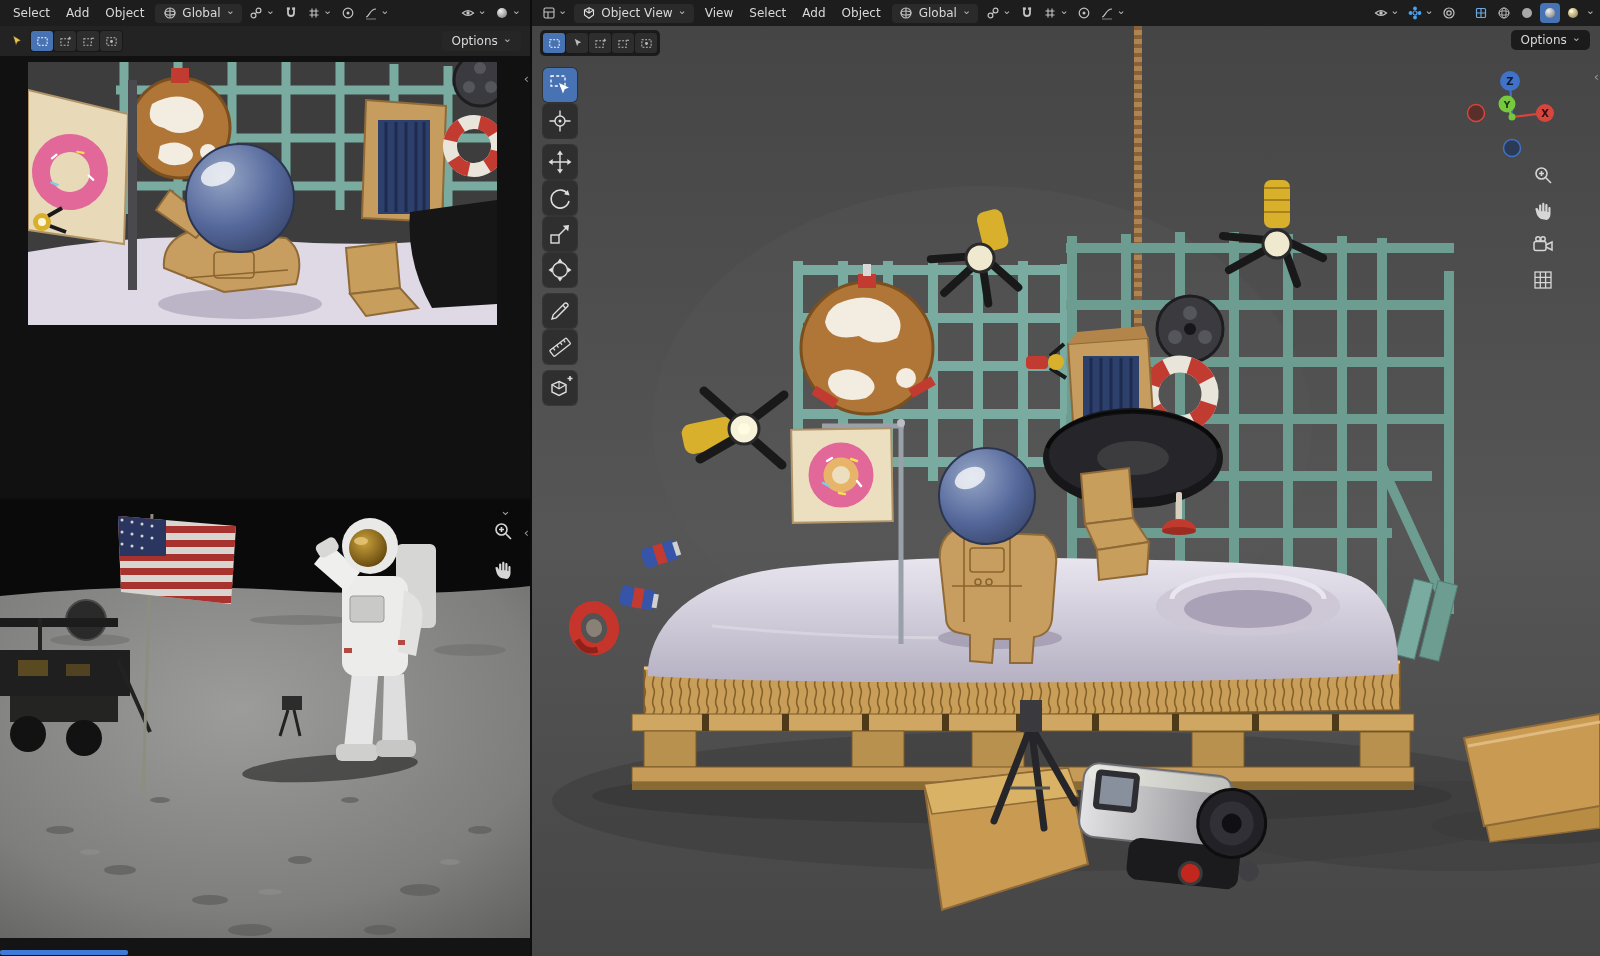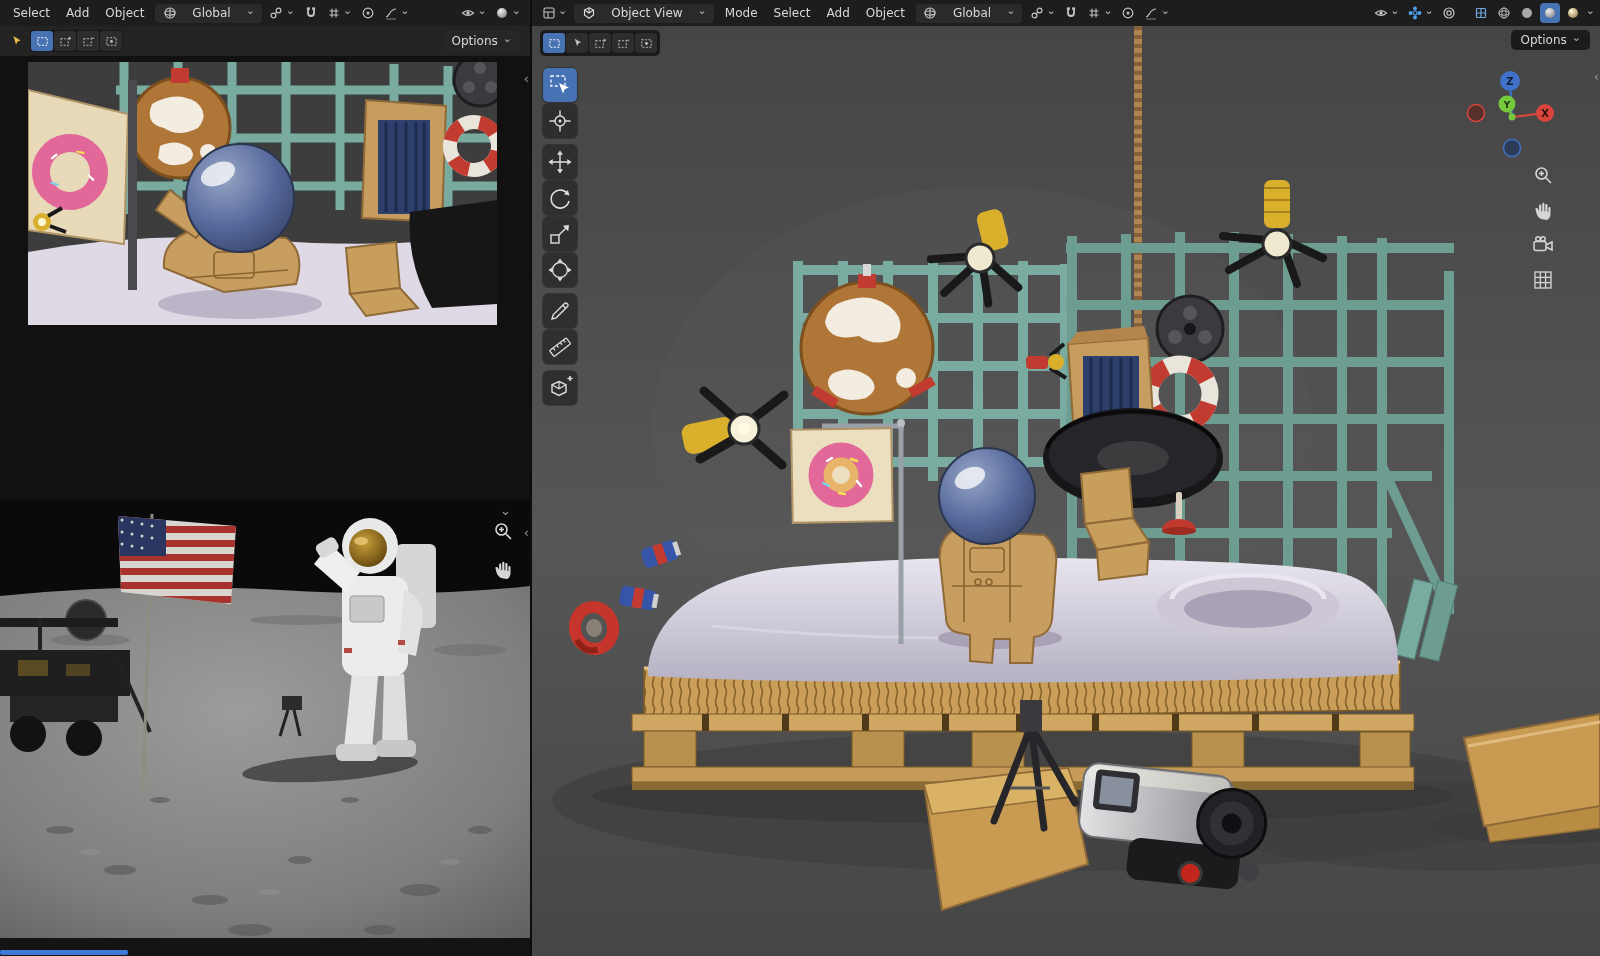--- a/index.html
+++ b/index.html
@@ -6,21 +6,21 @@
   html,body { width:1600px; height:956px; }
   body { background:#0d0d0d; font-family:"DejaVu Sans","Liberation Sans",sans-serif; font-size:12px; color:#d8d8d8; overflow:hidden; }
   .app { position:relative; width:1492px; height:956px; background:#3b82f6; }
   .area { position:absolute; overflow:hidden; }
   #area-camera { left:0; top:0; width:532px; height:500px; border-right:2px solid #0d0d0d; border-bottom:2px solid #0d0d0d; background:#121212; }
   #area-image  { left:0; top:500px; width:532px; height:456px; border-right:2px solid #0d0d0d; background:#161616; }
   #area-main   { left:532px; top:0; width:1068px; height:956px; background:#4e4e4e; }
 
   .hdr { height:26px; background:#1d1d1d; display:flex; align-items:center; padding:0 5px; white-space:nowrap; position:relative; z-index:6; }
   .menu { padding:3px 8px; border-radius:4px; color:#d8d8d8; cursor:default; }
-  .dd { display:flex; align-items:center; gap:15px; background:#2a2a2a; border-radius:4px; padding:2px 7px; margin:0 3px; }
+  .dd { display:flex; align-items:center; gap:5px; background:#2a2a2a; border-radius:4px; padding:2px 7px; margin:0 3px; }
   .ib { display:flex; align-items:center; gap:2px; padding:2px 3px; border-radius:3px; margin:0 1px; }
   .chev { font-size:11px; line-height:8px; color:#b5b5b5; transform:translateY(-2px); }
   .icn { display:inline-flex; width:15px; height:15px; align-items:center; justify-content:center; }
   .icn svg { display:block; }
   .spacer { flex:1; }
   .shadegrp { display:flex; align-items:center; gap:3px; margin-left:10px; }
   .shadebtn { width:20px; height:20px; display:flex; align-items:center; justify-content:center; border-radius:4px; }
   .shadebtn.active { background:#4772b3; }
 
   .toolrow { height:30px; background:#232323; display:flex; align-items:center; padding:0 9px; gap:6px; position:relative; z-index:5; }
@@ -422,21 +422,21 @@
       <div class="dd">
         <span class="icn">
           <svg viewBox="0 0 14 14" width="14" height="14" fill="none" stroke="#e0e0e0" stroke-width="1.1">
               <path d="M7 1.8 l4.5 2.3 v4.8 L7 12.2 2.5 8.9 V4.1 Z"></path>
               <path d="M7 1.8 V7 M2.5 4.1 L7 7 l4.5 -2.9"></path>
             </svg>
         </span>
         <span>Object View</span>
         <span class="chev">⌄</span>
       </div>
-      <div class="menu">Mode</div>
+      <div class="menu">View</div>
       <div class="menu">Select</div>
       <div class="menu">Add</div>
       <div class="menu">Object</div>
       <div class="dd">
         <span class="icn">
           <svg viewBox="0 0 14 14" width="14" height="14" fill="none" stroke="#c3c3c3" stroke-width="1.1">
               <circle cx="7" cy="7" r="5"></circle>
               <ellipse cx="7" cy="7" rx="5" ry="2"></ellipse>
               <path d="M7 2v10"></path>
             </svg>

